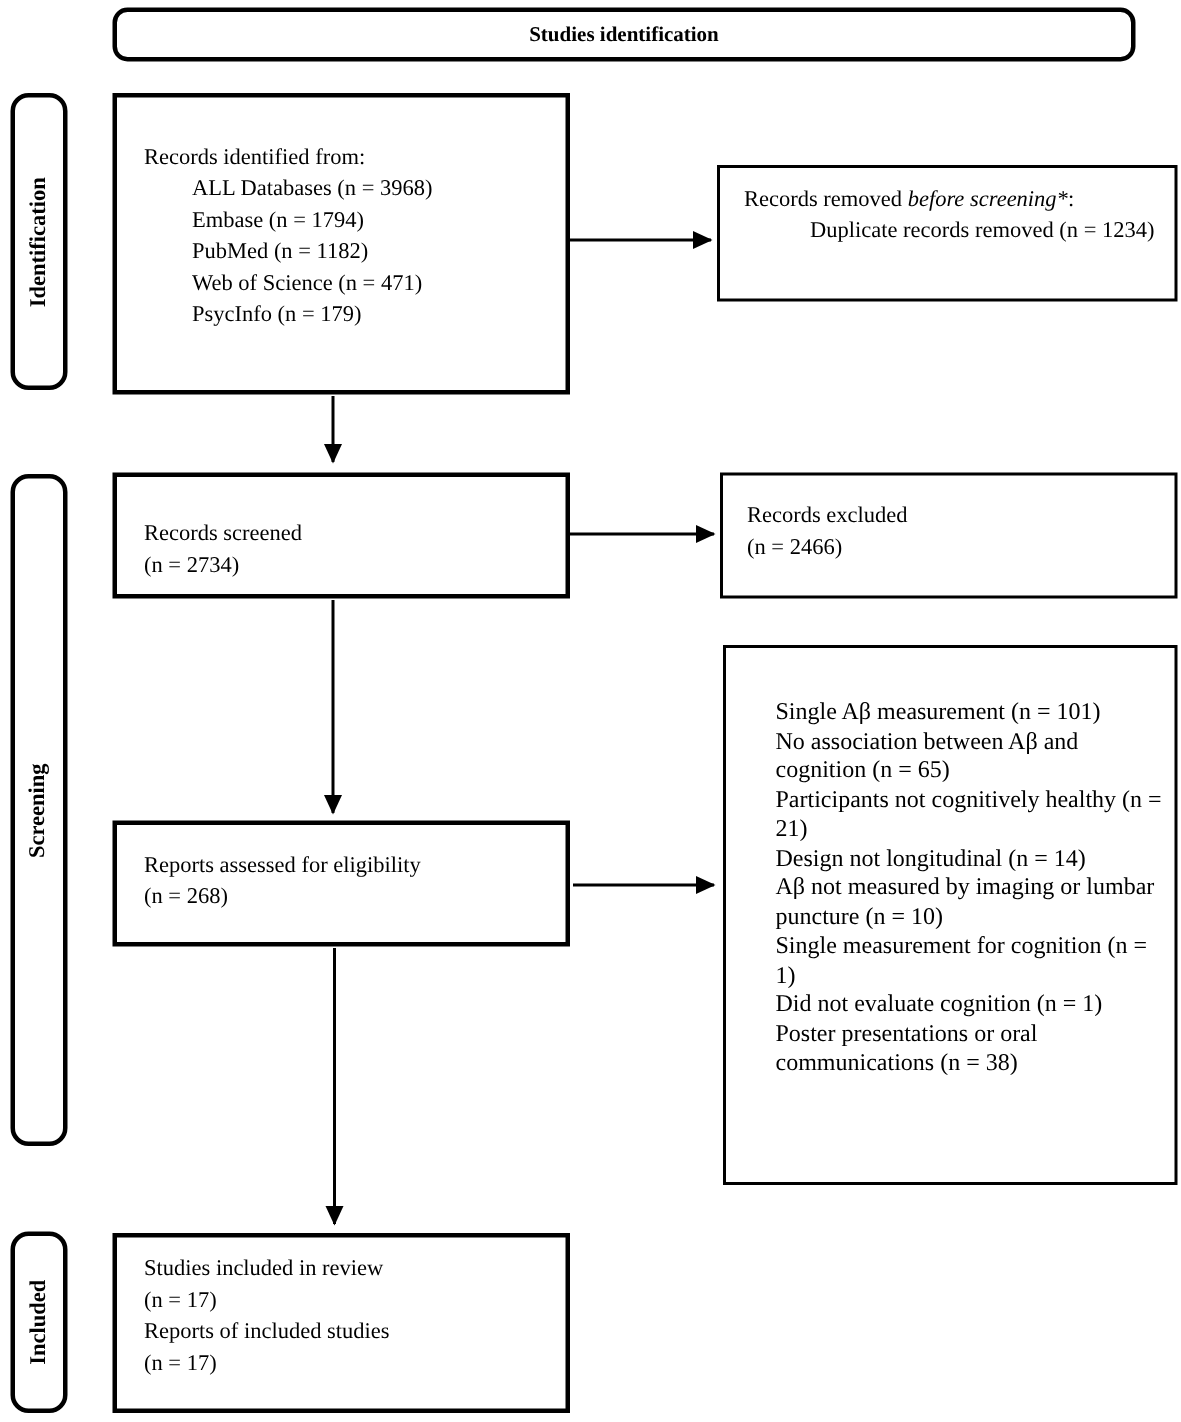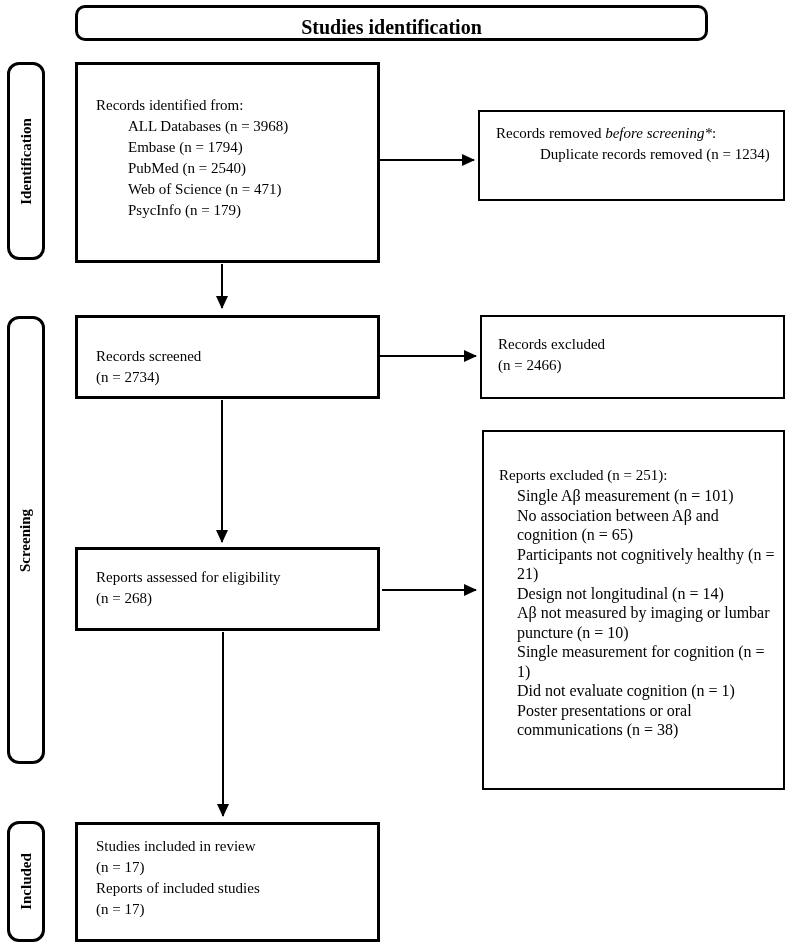--- a/index.html
+++ b/index.html
@@ -27,23 +27,23 @@
     position: absolute;
     background: #ffffff;
     border: 3px solid #000000;
     font-size: 15px;
     line-height: 21px;
   }
   .thin { border-width: 2px; }
   .rounded { border-radius: 10px; }
 
   .title-box {
-    left: 75px; top: 5px; width: 633px; height: 36px;
-    display: flex; align-items: flex-end; justify-content: center;
-    font-weight: bold; font-size: 20px;
+    left: 75px; top: 5px; width: 682px; height: 36px;
+    display: flex; align-items: center; justify-content: center;
+    font-weight: bold; font-size: 14px;
   }
 
   .stage {
     position: absolute;
     left: 7px; width: 38px;
     border: 3px solid #000; border-radius: 12px;
     background: #fff;
     display: flex; align-items: center; justify-content: center;
   }
   .stage-identification { top: 62px;  height: 198px; }
@@ -105,21 +105,21 @@
   </div>
   <div class="stage stage-included">
     <span class="vtext">Included</span>
   </div>
 
   <div class="box" id="box-identified">
     <div class="heading">Records identified from:</div>
     <div class="indent">
         <div class="line">ALL Databases (n = 3968)</div>
         <div class="line">Embase (n = 1794)</div>
-        <div class="line">PubMed (n = 2540)</div>
+        <div class="line">PubMed (n = 1182)</div>
         <div class="line">Web of Science (n = 471)</div>
         <div class="line">PsycInfo (n = 179)</div>
       </div>
   </div>
 
   <div class="box thin" id="box-removed">
     <div class="heading"><span>Records removed </span><i>before screening*</i><span>:</span></div>
     <div class="indent-sm">
         <div class="line">Duplicate records removed (n = 1234)</div>
       </div>
@@ -129,21 +129,20 @@
     <div class="line">Records screened</div>
     <div class="line">(n = 2734)</div>
   </div>
 
   <div class="box thin" id="box-excluded">
     <div class="line">Records excluded</div>
     <div class="line">(n = 2466)</div>
   </div>
 
   <div class="box thin" id="box-reports-excluded">
-    <div class="heading">Reports excluded (n = 251):</div>
     <div class="indent-sm">
         <div class="line">Single Aβ measurement (n = 101)</div>
         <div class="line">No association between Aβ and cognition (n = 65)</div>
         <div class="line">Participants not cognitively healthy (n = 21)</div>
         <div class="line">Design not longitudinal (n = 14)</div>
         <div class="line">Aβ not measured by imaging or lumbar puncture (n = 10)</div>
         <div class="line">Single measurement for cognition (n = 1)</div>
         <div class="line">Did not evaluate cognition (n = 1)</div>
         <div class="line">Poster presentations or oral communications (n = 38)</div>
       </div>

